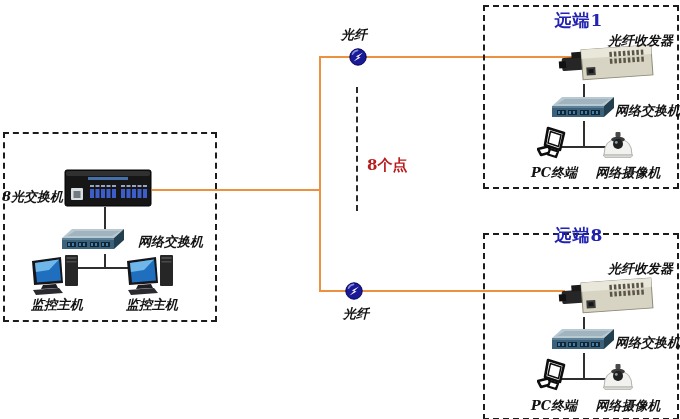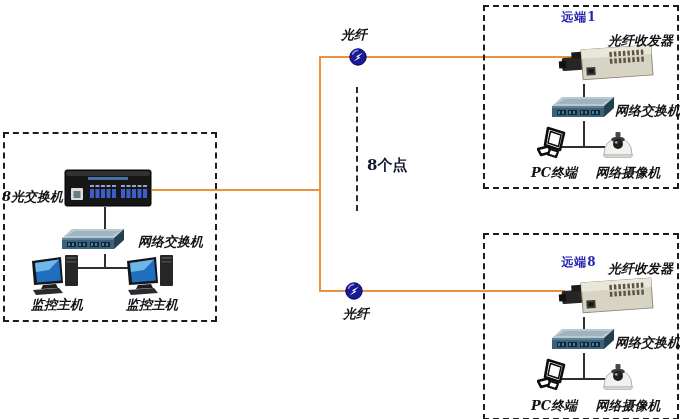--- a/index.html
+++ b/index.html
@@ -2,31 +2,31 @@
 <html><head>
 <meta charset="utf-8">
 <style>
   html,body{margin:0;padding:0;background:#ffffff;}
   .canvas{
     position:relative;width:680px;height:419px;background:#ffffff;overflow:hidden;
     font-family:"DejaVu Serif","Liberation Serif",serif;
   }
   .dbox{position:absolute;border:2px dashed #1c1c1c;background:transparent;}
   .title{
-    position:absolute;text-align:center;font-weight:bold;font-size:12px;
+    position:absolute;text-align:center;font-weight:bold;font-size:17px;
     color:#2323b2;letter-spacing:1px;
   }
   .lbl{
     position:absolute;font-weight:bold;font-size:13px;color:#121212;
     white-space:nowrap;
     font-style:italic;
   }
   .lbl.center{text-align:center;}
   .points{
-    position:absolute;font-weight:bold;font-size:15px;color:#0f172a;white-space:nowrap;text-align:right;
+    position:absolute;font-weight:bold;font-size:15px;color:#b91c1c;white-space:nowrap;text-align:right;
   }
   .kline{position:absolute;background:#2f2f2f;}
   .oline{position:absolute;background:#ec9140;}
   .mid-dash{position:absolute;border-left:2px dashed #2a2a2a;width:0;}
   .icon{position:absolute;line-height:0;}
 </style>
 </head>
 <body>
 
 <div class="canvas">
@@ -236,21 +236,21 @@
       <ellipse cx="16" cy="8.6" rx="6.8" ry="2.8" fill="#3a3a3a"></ellipse>
       <circle cx="16" cy="13" r="5" fill="#1f1f1f"></circle>
       <circle cx="14.3" cy="11.4" r="1.4" fill="#8fa0b0"></circle>
       <path d="M1 24 L31 24 L29 26.5 L3 26.5 Z" fill="#d9d9d5" stroke="#b3b3ae" stroke-width="0.8"></path>
     </svg>
   </span>
   <div class="lbl center" style="left:525px;top:164px;width:58px">PC终端</div>
   <div class="lbl center" style="left:590px;top:164px;width:76px">网络摄像机</div>
 
   <div class="dbox" style="left:483px;top:233px;width:192px;height:183px"></div>
-  <div class="title" style="left:483px;top:254px;width:192px">远端8</div>
+  <div class="title" style="left:483px;top:224px;width:192px">远端8</div>
 
   <div class="kline" style="left:583px;top:317px;width:2px;height:13px"></div>
   <div class="kline" style="left:583px;top:353px;width:2px;height:26px"></div>
   <div class="kline" style="left:558px;top:378px;width:48px;height:2px"></div>
 
   <span class="icon" style="left:558px;top:273px">
     <svg width="98" height="46" viewBox="0 0 98 46">
       <g transform="rotate(-4 50 23)">
         <rect x="4" y="15" width="22" height="13" rx="2" fill="#262626"></rect>
         <rect x="1" y="18" width="7" height="7" fill="#111111"></rect>

